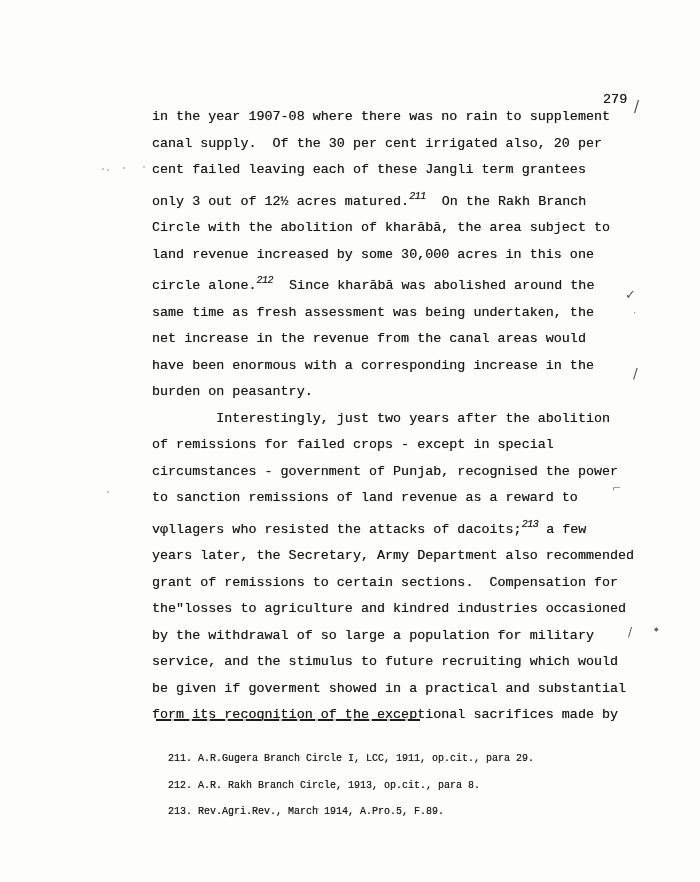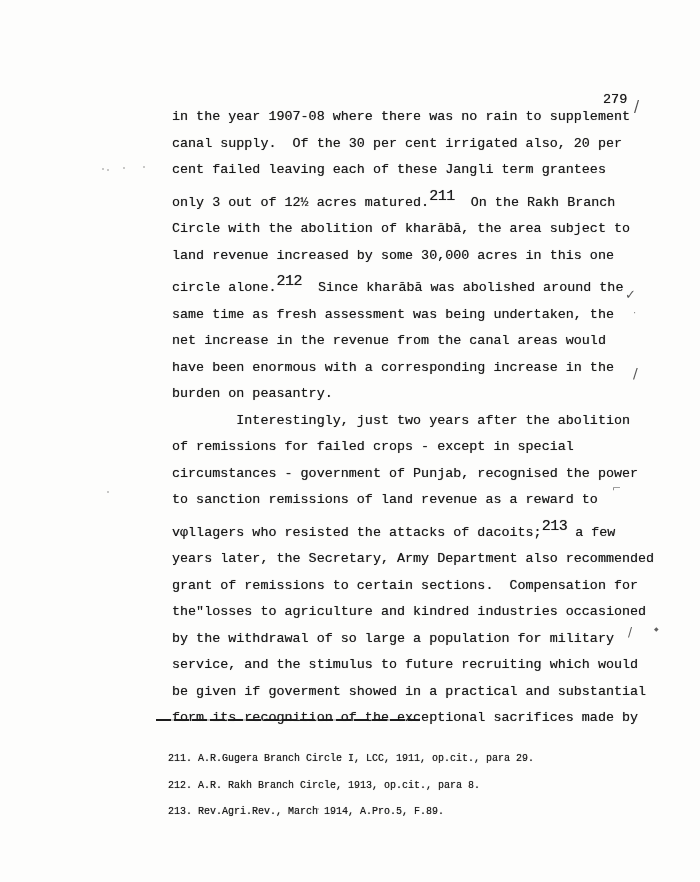--- a/index.html
+++ b/index.html
@@ -11,40 +11,41 @@
     color:#1a1a1a;
     overflow:hidden;
   }
   .pageno {
     position:absolute; left:603px; top:48px;
     font-size:13.5px;
     text-shadow:0 0 0.7px rgba(26,26,26,0.7);
     margin-top:44px;
   }
   .body-text {
-    position:absolute; left:172px; top:104px;
+    position:absolute; left:152px; top:104px;
     font-size:13.4px; line-height:26.5px;
     white-space:pre;
     text-shadow:0 0 0.7px rgba(26,26,26,0.65);
   }
   .footnotes {
     position:absolute; left:168px; top:746px;
     font-size:10px; line-height:26.5px;
     white-space:pre;
     text-shadow:0 0 0.7px rgba(26,26,26,0.65);
   }
   .line { white-space:pre; }
   .u {
     text-underline-offset:3px;
     text-decoration-thickness:1.2px;
   }
   .sup {
-    font-size:15px;
+    font-size:10px;
     vertical-align:6px;
     letter-spacing:-0.5px;
+    font-style:italic;
   }
   .separator {
     position:absolute; left:156px; top:719px;
     width:264px; height:2.4px;
     background:repeating-linear-gradient(90deg,
       #1c1c1c 0 15px, rgba(28,28,28,0.25) 15px 18px);
   }
   .pen-mark {
     position:absolute;
     font-family:"DejaVu Sans", sans-serif;

